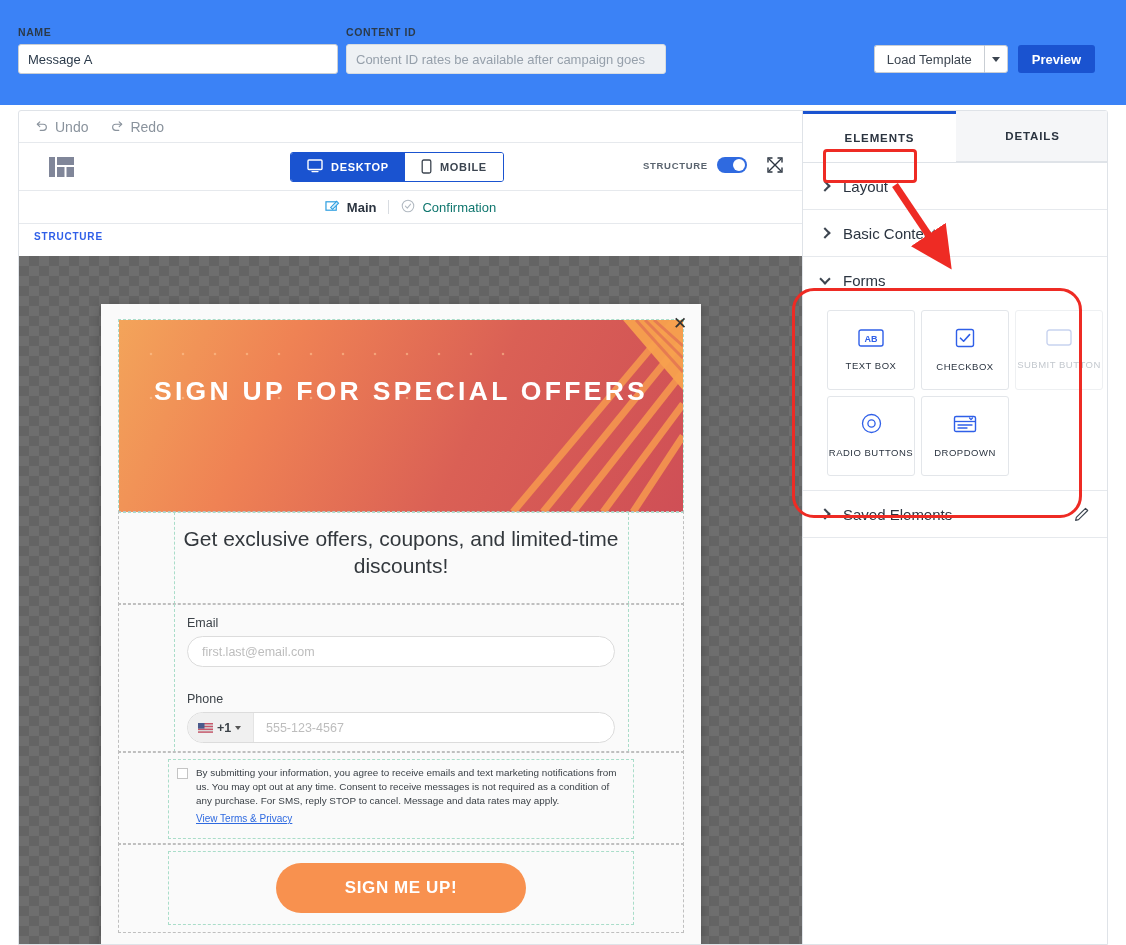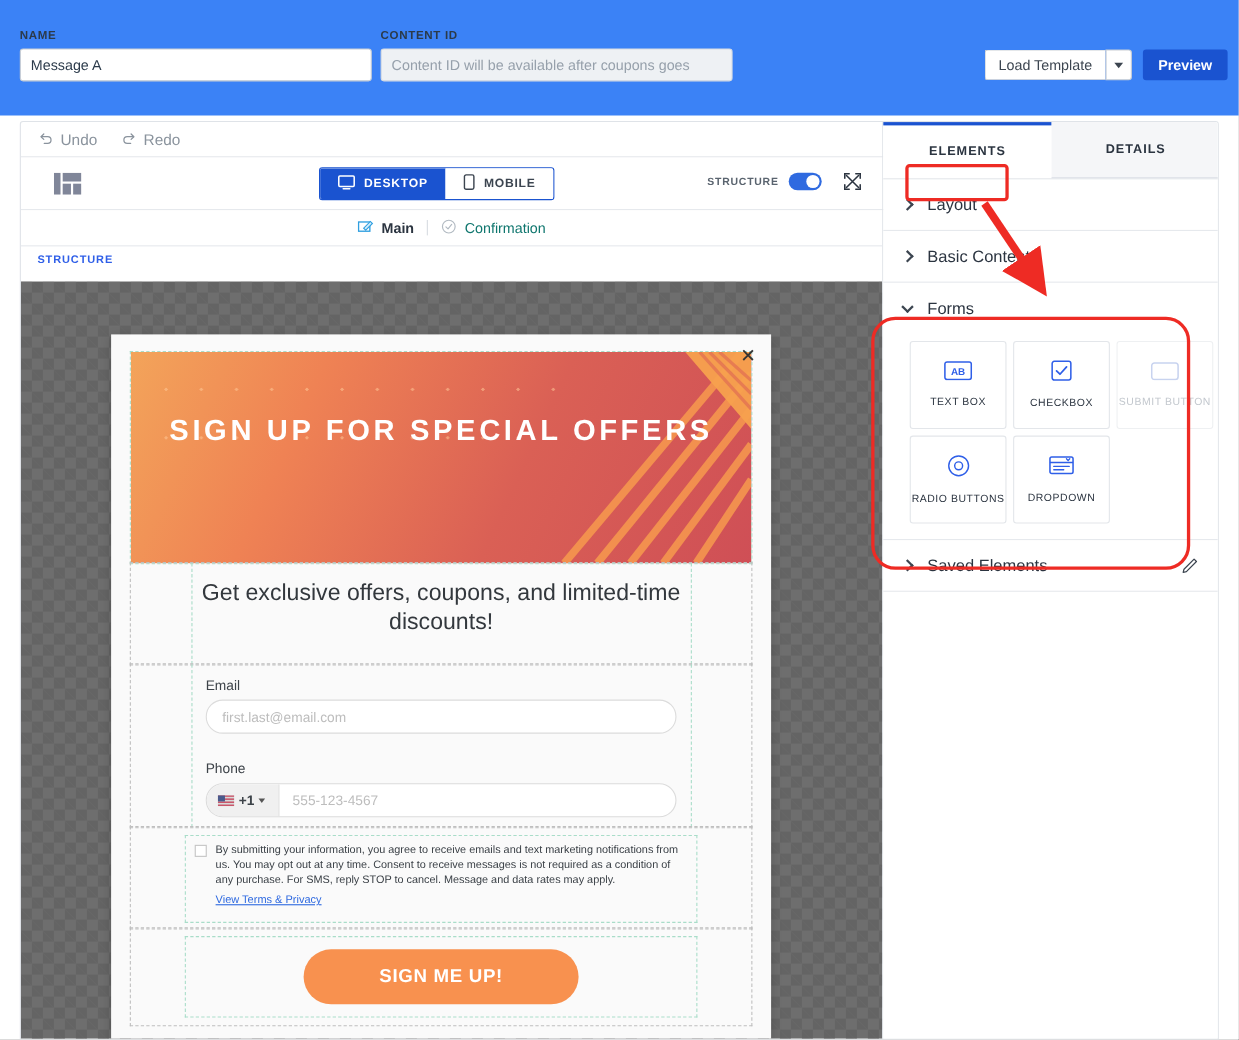--- a/index.html
+++ b/index.html
@@ -28,21 +28,21 @@
   }
   .text-input.disabled {
     background: #eef1f4; border-color: #d7dce1; color: #96a0ab;
   }
   .name-group { left: 18px; top: 26px; width: 320px; }
   .name-group .text-input { width: 320px; }
   .cid-group { left: 346px; top: 26px; width: 320px; }
   .cid-group .text-input { width: 320px; }
 
   .top-actions {
-    position: absolute; right: 10px; top: 45px;
+    position: absolute; right: 31px; top: 45px;
     display: flex; align-items: center; gap: 10px;
   }
   .split-btn { display: flex; height: 28px; }
   .split-btn .main {
     border: 1px solid #c9ced4; border-right: none; border-radius: 3px 0 0 3px;
     background: #fff; padding: 0 12px; display: flex; align-items: center;
     font-size: 13px; color: #3c4550; cursor: pointer;
   }
   .split-btn .caret {
     border: 1px solid #c9ced4; border-radius: 0 3px 3px 0;
@@ -314,21 +314,21 @@
 </head>
 <body>
 
 <div class="topbar">
   <div class="field-group name-group">
     <div class="field-label">NAME</div>
     <div class="text-input">Message A</div>
   </div>
   <div class="field-group cid-group">
     <div class="field-label">CONTENT ID</div>
-    <div class="text-input disabled">Content ID will be available after coupons goes</div>
+    <div class="text-input disabled">Content ID rates be available after campaign goes</div>
   </div>
 
   <div class="top-actions">
     <div class="split-btn">
       <div class="main">Load Template</div>
       <div class="caret">
         <i></i>
       </div>
     </div>
     <div class="primary-btn">Preview</div>

